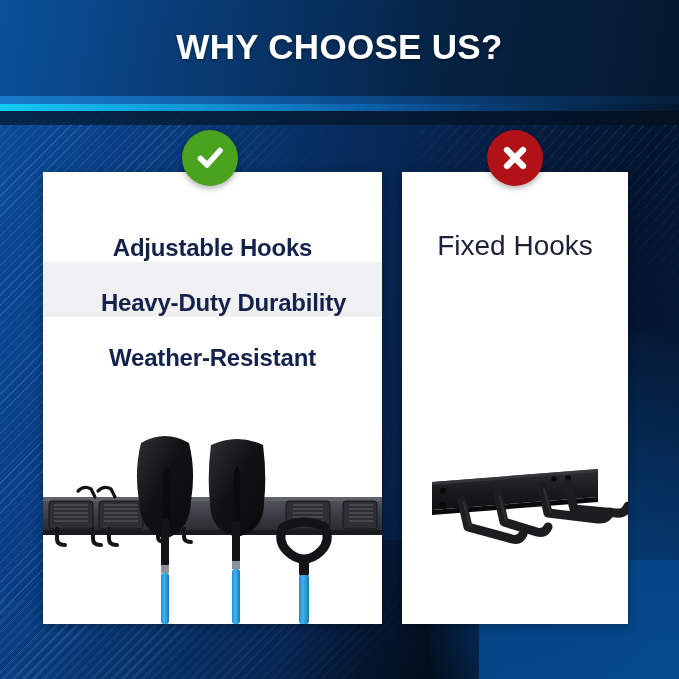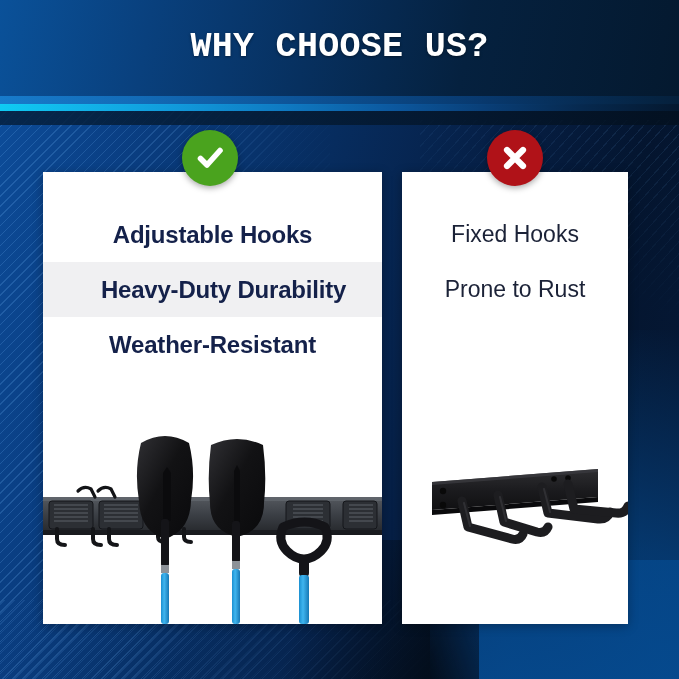--- a/index.html
+++ b/index.html
@@ -131,51 +131,51 @@
 
   
   .title {
     position: absolute;
     left: 0; top: 27px; width: 100%;
     text-align: center;
     color: #ffffff;
     font-size: 35px;
     font-weight: bold;
     letter-spacing: .3px;
-    font-family: Liberation Mono, monospace;
+    font-family: Liberation Sans, sans-serif;
     text-shadow: 0 1px 3px rgba(0,0,0,.45);
   }
 
   
   .card {
     position: absolute;
     background: #ffffff;
     overflow: hidden;
     box-shadow: 0 2px 10px rgba(0,0,0,.30);
   }
   #card-pros { left: 43px;  top: 172px; width: 339px; height: 452px; }
   #card-cons { left: 402px; top: 172px; width: 226px; height: 452px; }
 
   .rows { position: absolute; left: 0; top: 0; width: 100%; }
   .row {
     display: flex;
-    align-items: center;
+    align-items: flex-end;
     justify-content: center;
     height: 55px;
     box-sizing: border-box;
     padding: 0 8px;
     text-align: center;
     color: #17264d;
     white-space: nowrap;
   }
   .row.alt { background: #f0f0f2; padding-left: 30px; }
   #card-pros .rows { top: 35px; }
   #card-cons .rows { top: 35px; }
   #card-pros .row { font-size: 24px; font-weight: bold; letter-spacing: -0.2px; color: #14214a; }
-  #card-cons .row { font-size: 23px; font-weight: normal; color: #1b2237; }
+  #card-cons .row { font-size: 28px; font-weight: normal; color: #1b2237; }
 
   
   .badge {
     position: absolute;
     border-radius: 50%;
     display: flex;
     align-items: center;
     justify-content: center;
     box-shadow: 0 2px 6px rgba(0,0,0,.35);
   }
@@ -305,23 +305,20 @@
       </svg>
     </div>
   </div>
 
   <div class="card" id="card-cons">
 
     <div class="rows">
       <div class="row">
         <span>Fixed Hooks</span>
       </div>
-      <div class="row">
-        <span>Prone to Rust</span>
-      </div>
     </div>
 
     <div class="photo" id="photo-cons">
       <svg viewBox="0 0 226 197" preserveAspectRatio="xMidYMid meet">
         <defs>
           <linearGradient id="plateG" x1="0" y1="0" x2="0" y2="1">
             <stop offset="0%" stop-color="#2e2e31"></stop>
             <stop offset="55%" stop-color="#1a1a1d"></stop>
             <stop offset="100%" stop-color="#101012"></stop>
           </linearGradient>

